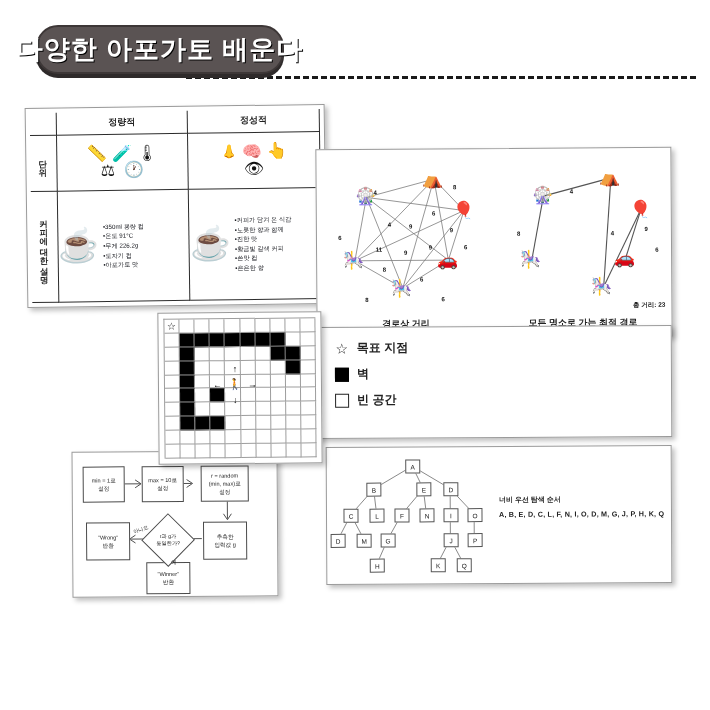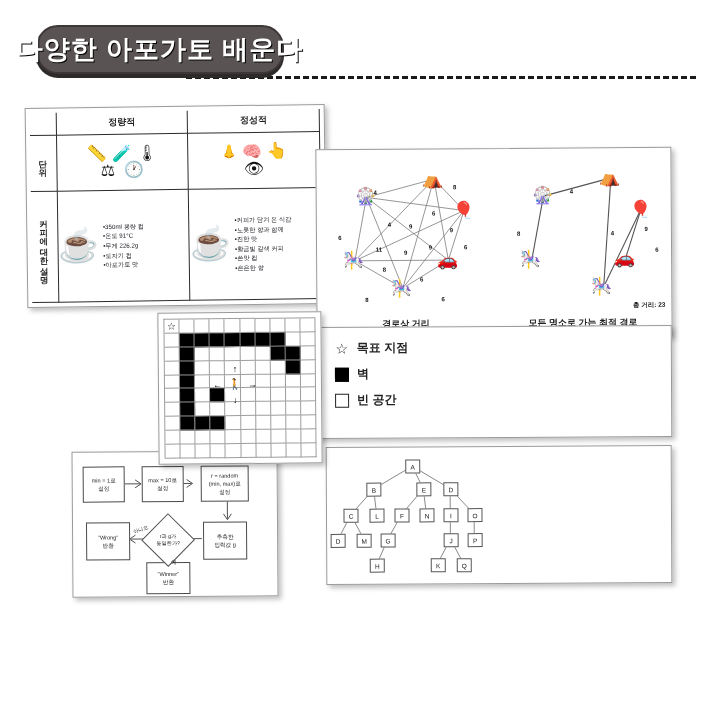--- a/index.html
+++ b/index.html
@@ -646,13 +646,17 @@
   <div class="tnode" style="left:148px; top:68px;">O</div>
   <div class="tnode" style="left:11px; top:93px;">D</div>
   <div class="tnode" style="left:37px; top:93px;">M</div>
   <div class="tnode" style="left:61px; top:93px;">G</div>
   <div class="tnode" style="left:124px; top:93px;">J</div>
   <div class="tnode" style="left:148px; top:93px;">P</div>
   <div class="tnode" style="left:50px; top:118px;">H</div>
   <div class="tnode" style="left:111px; top:118px;">K</div>
   <div class="tnode" style="left:137px; top:118px;">Q</div>
 
+  <div id="bfs-note">
+    <div class="t1">너비 우선 탐색 순서</div>
+    <div class="t2">A, B, E, D, C, L, F, N, I, O, D, M, G, J, P, H, K, Q</div>
+  </div>
 </div>
 
 </body></html>

